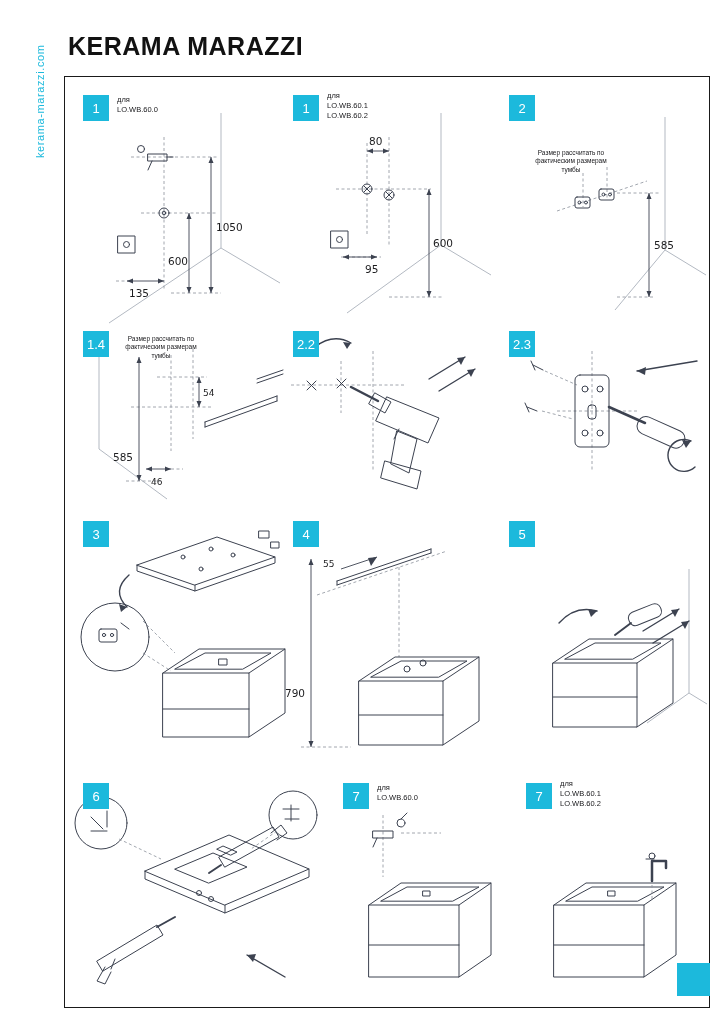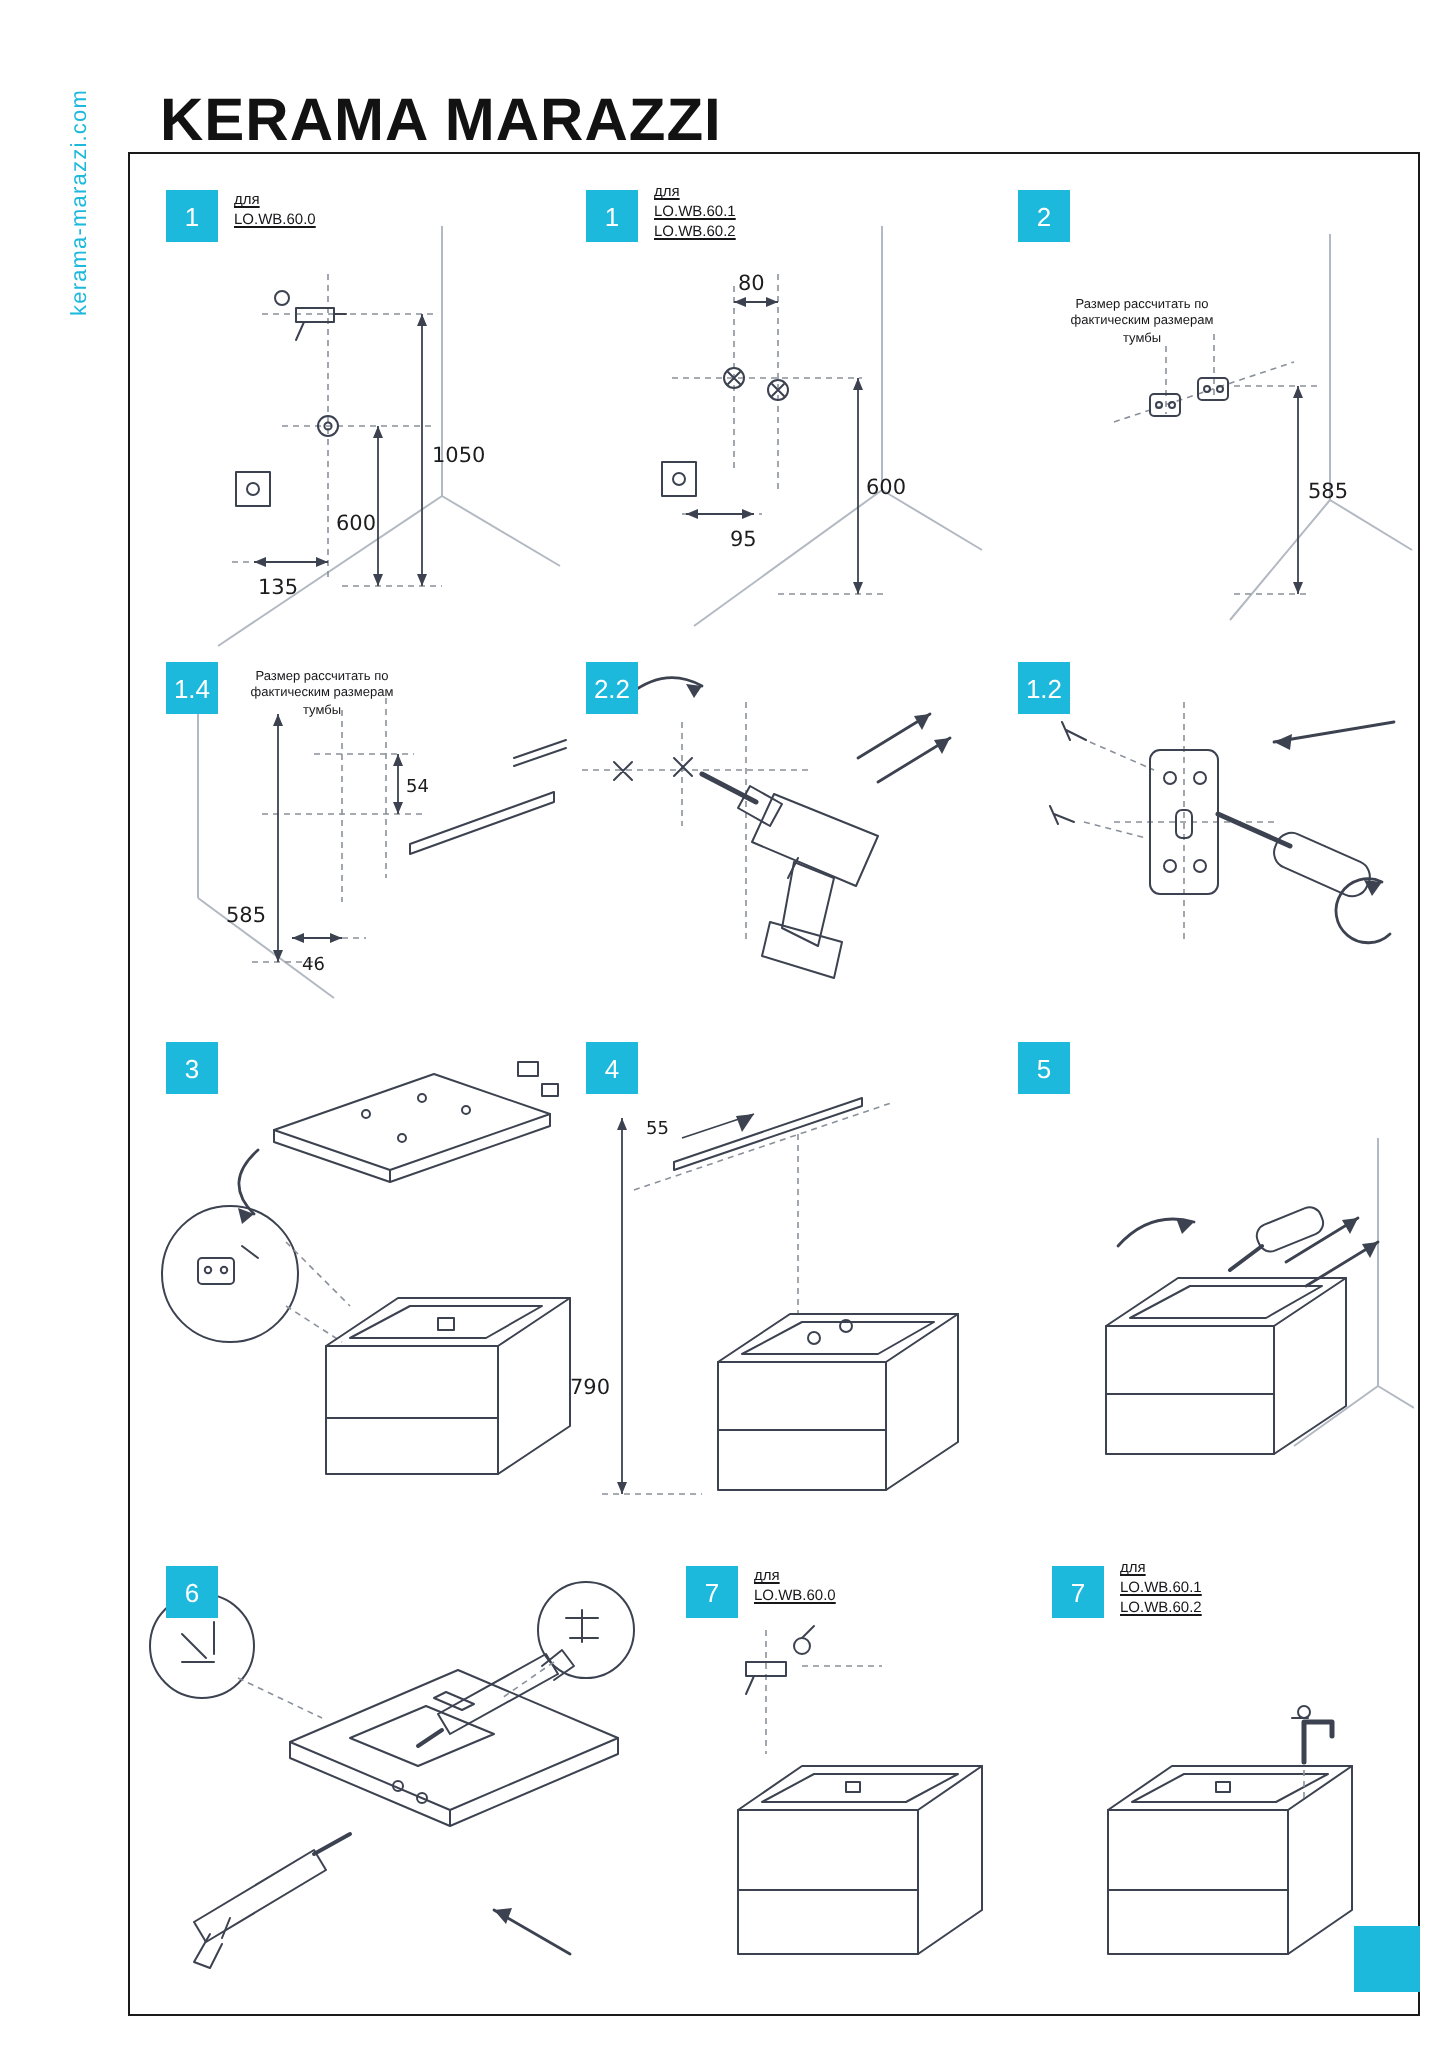--- a/index.html
+++ b/index.html
@@ -1,26 +1,26 @@
 <!DOCTYPE html>
 <html style="--accent: #1cb9dc; --line: #3c4250; --light: #b3b9c2; --dash: #8a919b; --text: #1d1d1f;"><head>
 <meta charset="utf-8">
 <style>
   html,body{margin:0;padding:0;background:#fff;}
   .page{position:relative;width:724px;height:1024px;background:#fff;overflow:hidden;
         font-family:"Liberation Sans","DejaVu Sans",sans-serif;color:var(--text);}
   .side-url{position:absolute;left:34px;top:158px;transform:rotate(-90deg);transform-origin:left top;
             color:var(--accent);font-size:11px;letter-spacing:.6px;white-space:nowrap;}
-  .brand-title{position:absolute;left:64px;top:28px;margin:16px;font-size:30px;font-weight:bold;
+  .brand-title{position:absolute;left:64px;top:28px;margin:4px;font-size:25px;font-weight:bold;
                letter-spacing:.5px;color:#121212;}
   .frame{position:absolute;left:64px;top:76px;width:646px;height:932px;border:1px solid #1a1a1a;box-sizing:border-box;}
   .panel{position:absolute;}
   .badge{position:absolute;left:12px;top:10px;width:26px;height:26px;background:var(--accent);
          color:#fff;display:flex;align-items:center;justify-content:center;font-size:13px;}
-  .plabel{position:absolute;font-size:7.5px;line-height:1.35;white-space:pre-line;color:#17171a;text-decoration:underline;}
+  .plabel{position:absolute;font-size:7.5px;line-height:1.35;white-space:pre-line;color:#17171a;}
   .pnote{position:absolute;font-size:6.5px;line-height:1.3;white-space:pre-line;text-align:center;color:#17171a;}
   .art{position:absolute;left:0;top:0;}
   .corner-square{position:absolute;left:612px;top:886px;width:33px;height:33px;background:var(--accent);}
   svg .ln{stroke:var(--line);fill:none;stroke-width:1;stroke-linejoin:round;stroke-linecap:round;}
   svg .lt{stroke:var(--light);fill:none;stroke-width:1;}
   svg .dsh{stroke:var(--dash);fill:none;stroke-width:.8;stroke-dasharray:3 2.5;}
   svg .dim{stroke:var(--line);fill:none;stroke-width:.9;}
   svg .ah{fill:var(--line);stroke:none;}
   svg .arr{stroke:var(--line);fill:none;stroke-width:1.4;stroke-linecap:round;}
   svg text.dt{fill:var(--text);font-size:10.5px;font-family:"DejaVu Sans",sans-serif;}
@@ -219,21 +219,21 @@
         </g>
         <g class="arr">
           <path d="M200,40 L140,50"></path>
             <path class="ah" d="M140,50 l9,-4 -1,8 z"></path>
         </g>
         <g class="arr">
           <path d="M198,146 a16,16 0 1 1 -4,-26"></path>
             <path class="ah" d="M194,120 l-9,-1 4,8 z"></path>
         </g>
       </svg>
-      <div class="badge">1.2</div>
+      <div class="badge">2.3</div>
     </div>
 
     <div class="panel" style="left:6px;top:434px;width:215px;height:258px">
       <svg class="art" width="215" height="258" viewBox="0 0 215 258">
         <g class="ln">
           <path d="M66,54 L146,26 L204,46 L124,74 Z"></path>
           <path d="M66,54 L66,60 L124,80 L124,74 M204,46 L204,52 L124,80"></path>
           <circle cx="112" cy="46" r="2"></circle>
             <circle cx="140" cy="38" r="2"></circle>
             <circle cx="162" cy="44" r="2"></circle>

